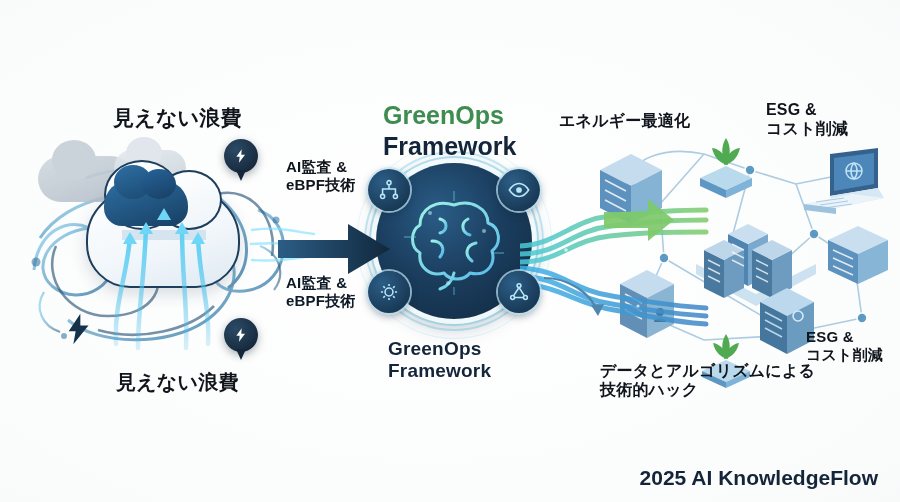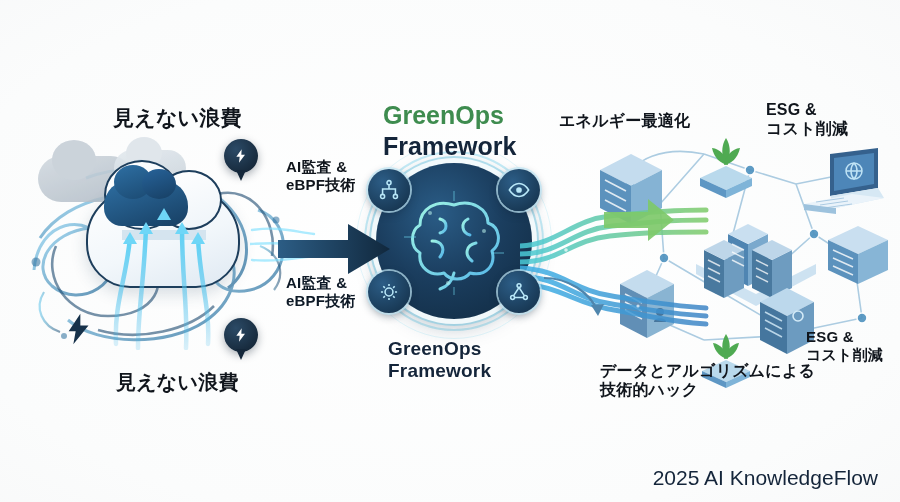--- a/index.html
+++ b/index.html
@@ -71,21 +71,21 @@
   .arrow-dark{position:absolute;z-index:4;}
   .flow{position:absolute;}
 
   
   #right-scene{position:absolute;left:600px;top:140px;width:300px;height:230px;}
   .rack{position:absolute;}
   .leafbox{position:absolute;}
   .laptop{position:absolute;}
 
   
-  #footer{position:absolute;right:22px;bottom:12px;font-size:21px;font-weight:normal;color:#14253a;}
+  #footer{position:absolute;right:22px;bottom:12px;font-size:21px;font-weight:bold;color:#14253a;}
 </style>
 </head>
 <body>
 
 <div id="stage">
 
   <div id="left-scene">
 
     <svg class="wirebox" viewBox="0 0 270 200">
       <defs>

